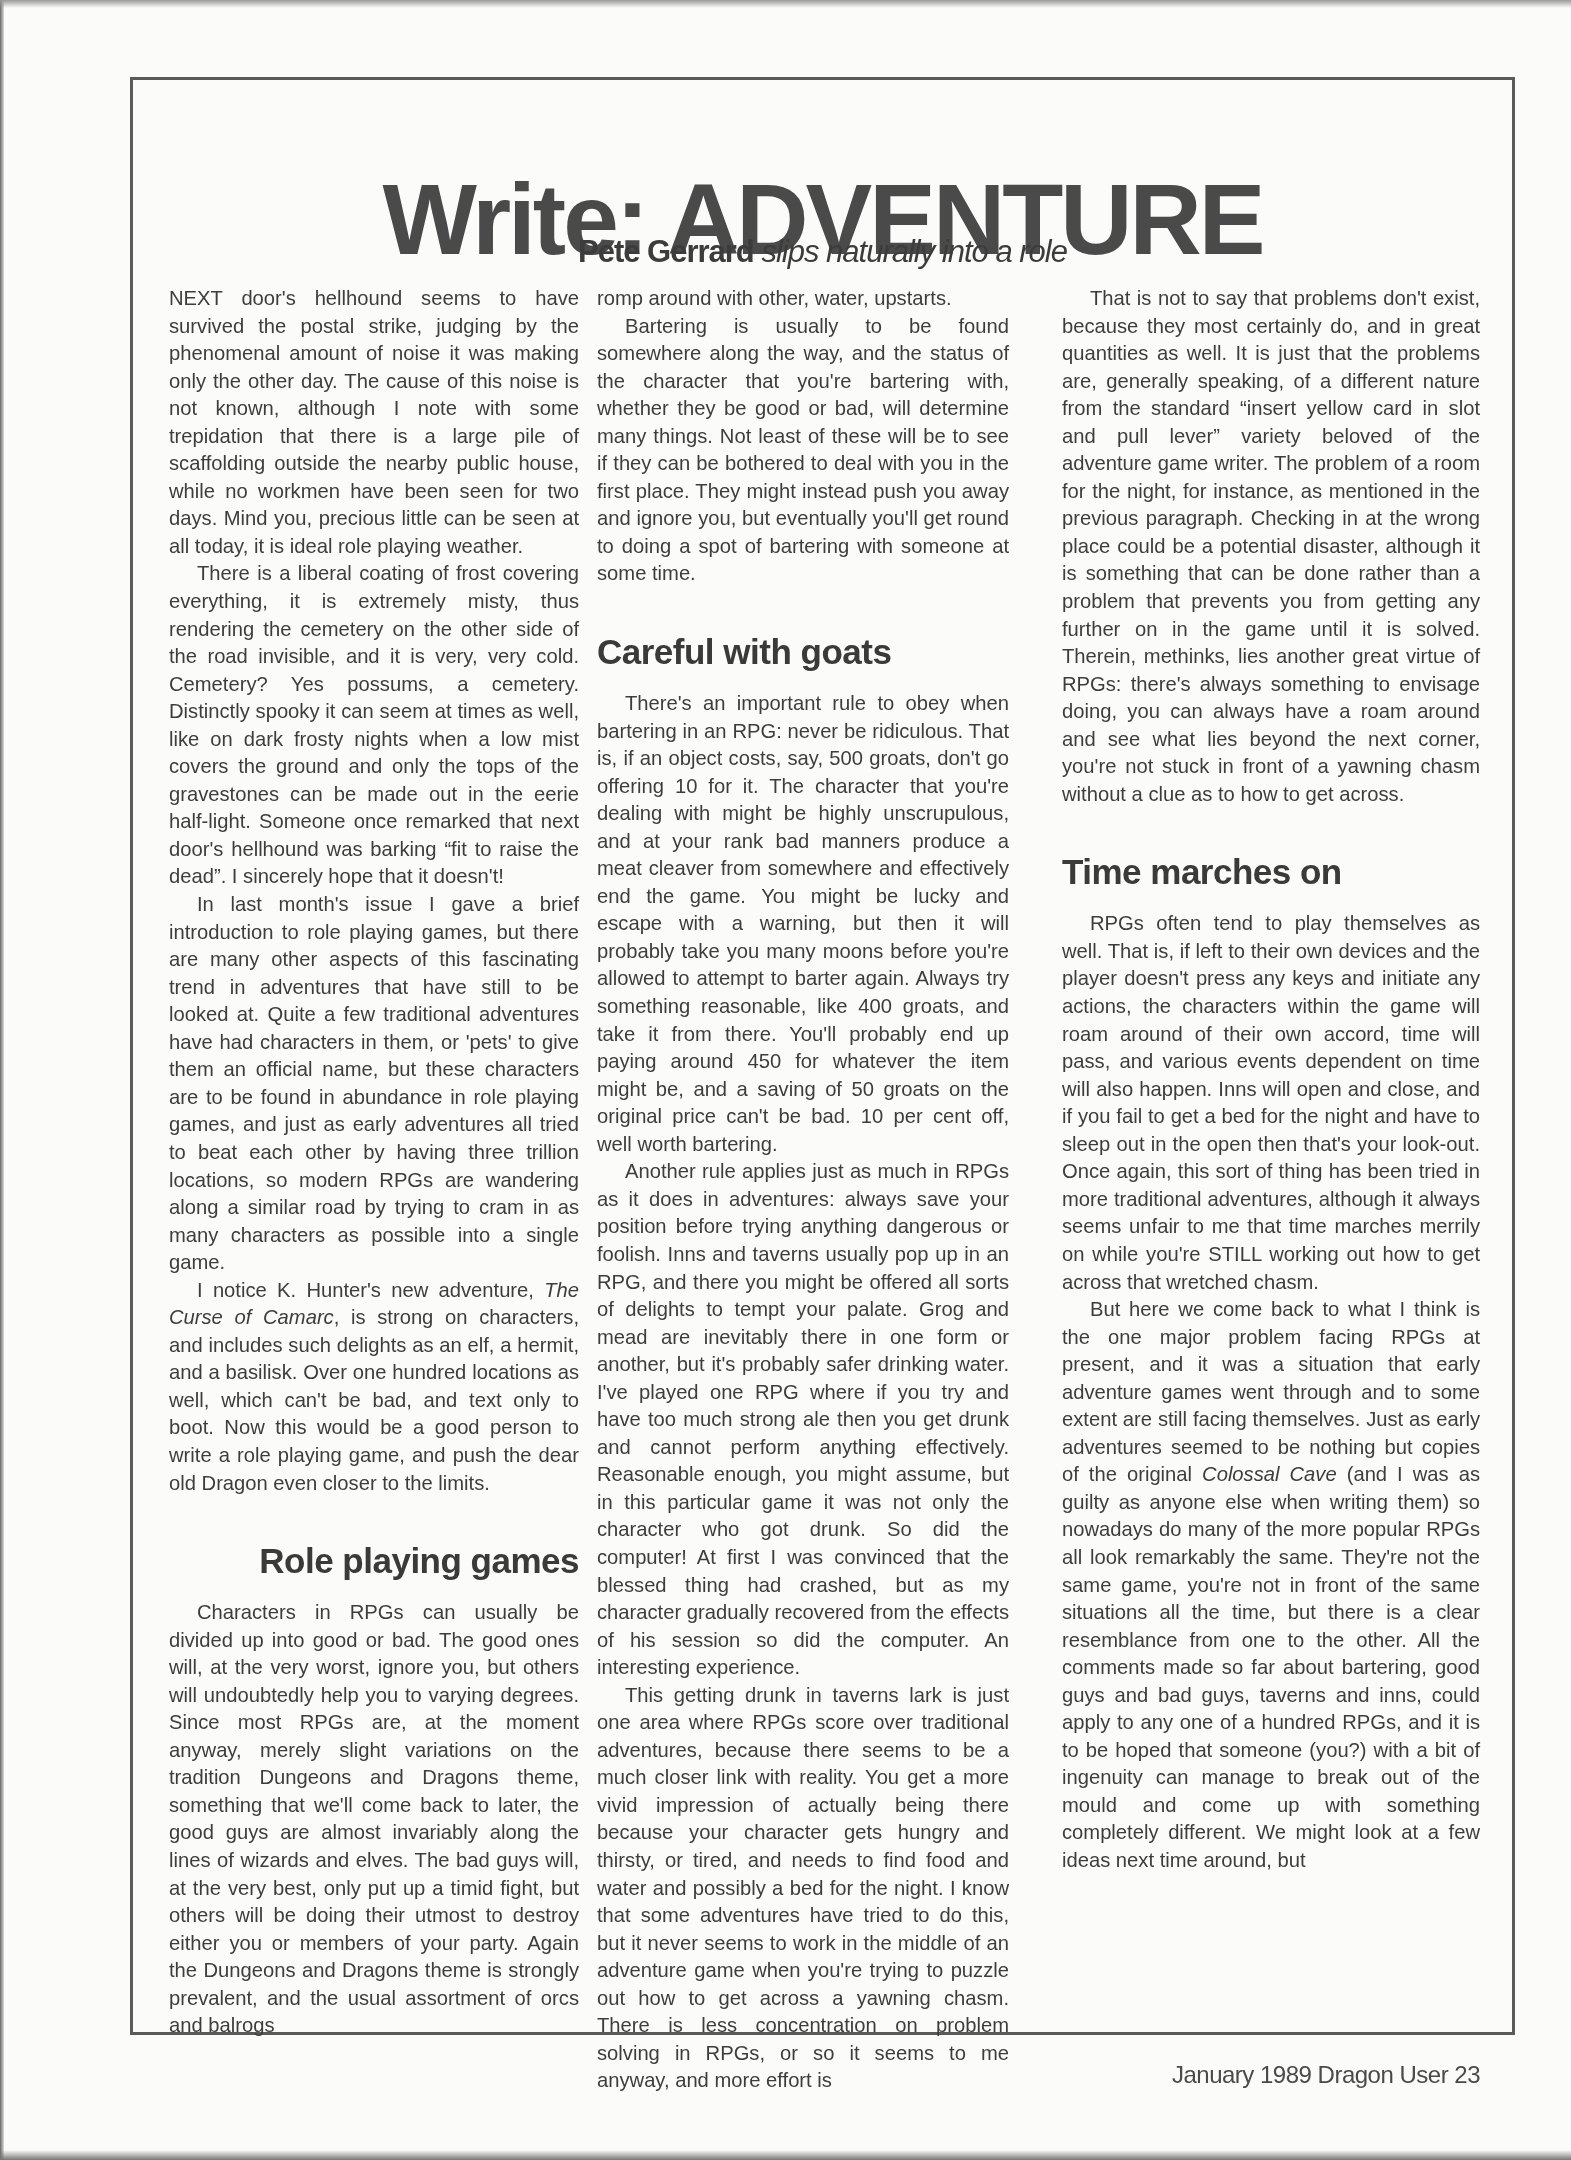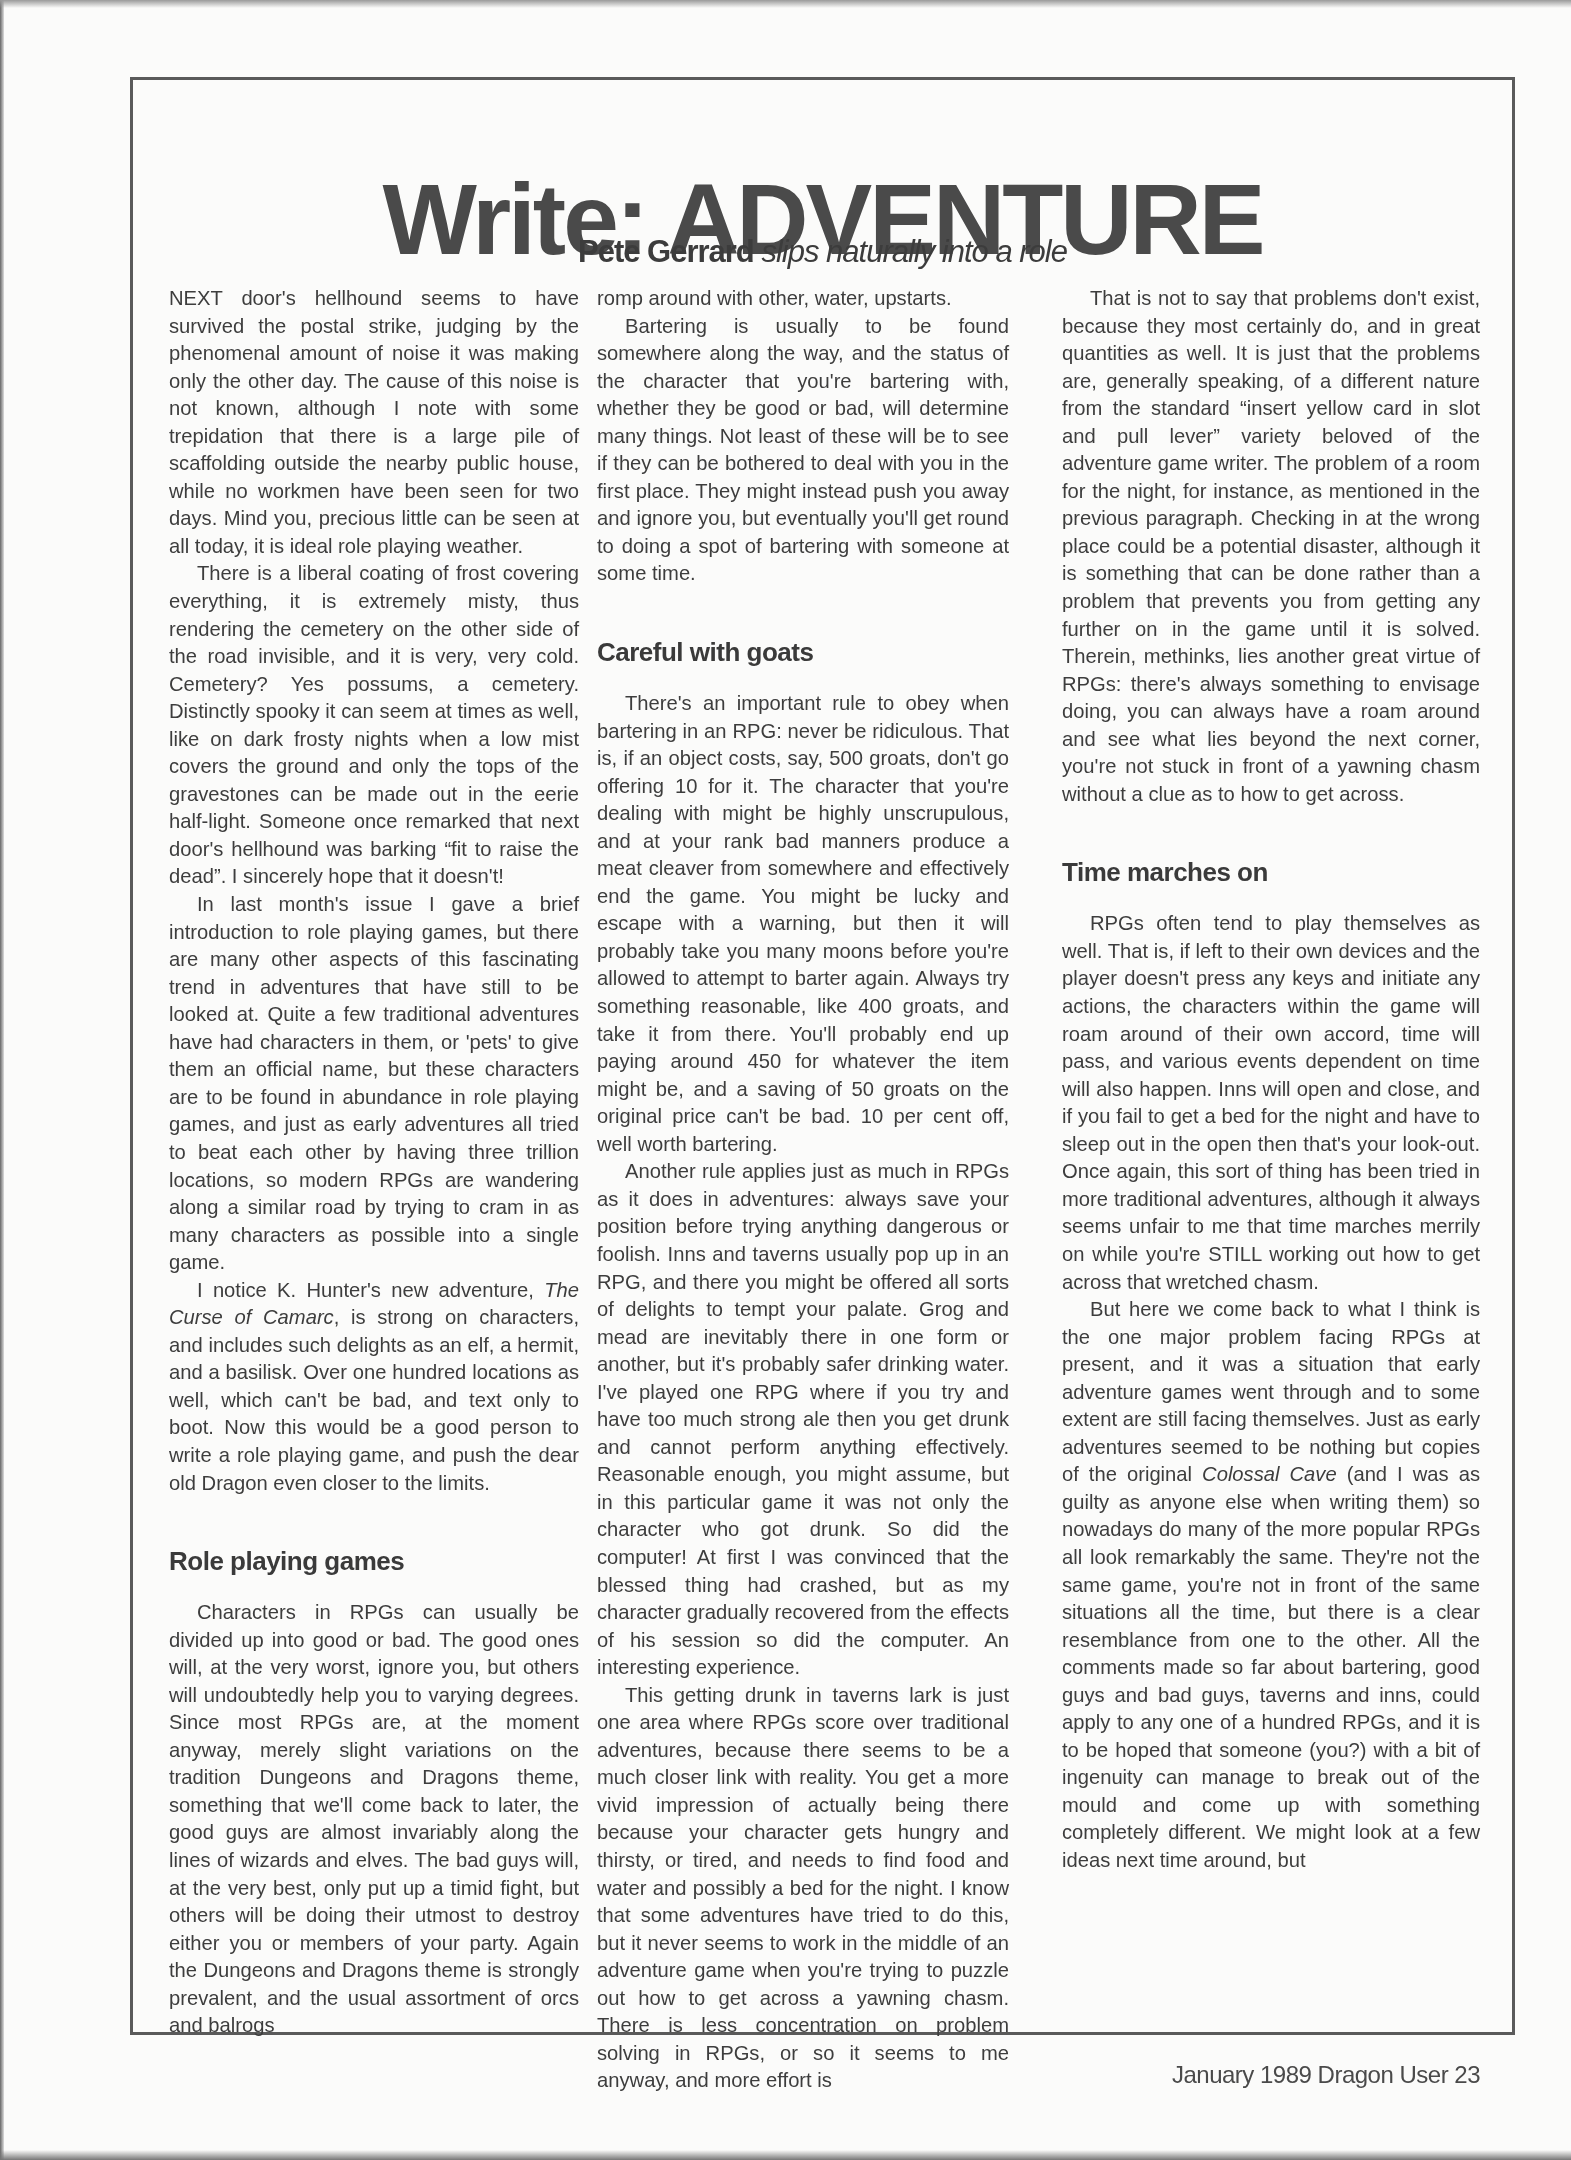--- a/index.html
+++ b/index.html
@@ -38,21 +38,21 @@
   .byline b { font-weight:bold; }
   .byline i { font-style:italic; }
   .col {
     position:absolute; top:285px; width:410px;
     font-size:20.2px; line-height:27.55px; text-align:justify;
     color:#3d3d3d;
   }
   .col p { margin:0; text-indent:28px; }
   .col p.first { text-indent:0; }
   .col h2 {
-    margin:0; font-size:26px; line-height:40px; font-weight:bold;
+    margin:0; font-size:35px; line-height:40px; font-weight:bold;
     color:#3a3a3a; letter-spacing:-0.5px; text-align:left;
   }
   .c1 { left:169px; }
   .c2 { left:597px; width:412px; }
   .c3 { left:1062px; width:418px; }
   .footer {
     position:absolute; left:1100px; top:2060px; width:380px; text-align:right;
     font-size:24px; line-height:30px; color:#4a4a4a; letter-spacing:-0.5px;
   }
 </style>
@@ -70,21 +70,21 @@
 <div class="byline">
   <b>Pete Gerrard</b>
   <i>slips naturally into a role</i>
 </div>
 
 <div class="col c1">
     <p class="first">NEXT door's hellhound seems to have survived the postal strike, judging by the phenomenal amount of noise it was making only the other day. The cause of this noise is not known, although I note with some trepidation that there is a large pile of scaffolding outside the nearby public house, while no workmen have been seen for two days. Mind you, precious little can be seen at all today, it is ideal role playing weather.</p>
     <p>There is a liberal coating of frost covering everything, it is extremely misty, thus rendering the cemetery on the other side of the road invisible, and it is very, very cold. Cemetery? Yes possums, a cemetery. Distinctly spooky it can seem at times as well, like on dark frosty nights when a low mist covers the ground and only the tops of the gravestones can be made out in the eerie half-light. Someone once remarked that next door's hellhound was barking “fit to raise the dead”. I sincerely hope that it doesn't!</p>
     <p>In last month's issue I gave a brief introduction to role playing games, but there are many other aspects of this fascinating trend in adventures that have still to be looked at. Quite a few traditional adventures have had characters in them, or 'pets' to give them an official name, but these characters are to be found in abundance in role playing games, and just as early adventures all tried to beat each other by having three trillion locations, so modern RPGs are wandering along a similar road by trying to cram in as many characters as possible into a single game.</p>
     <p><span>I notice K. Hunter's new adventure, </span><i>The Curse of Camarc</i><span>, is strong on characters, and includes such delights as an elf, a hermit, and a basilisk. Over one hundred locations as well, which can't be bad, and text only to boot. Now this would be a good person to write a role playing game, and push the dear old Dragon even closer to the limits.</span></p>
-    <h2 style="margin-top: 44px; margin-bottom: 18px;">Role playing games</h2>
+    <h2 style="margin-top: 44px; margin-bottom: 18px; text-align: right;">Role playing games</h2>
     <p>Characters in RPGs can usually be divided up into good or bad. The good ones will, at the very worst, ignore you, but others will undoubtedly help you to varying degrees. Since most RPGs are, at the moment anyway, merely slight variations on the tradition Dungeons and Dragons theme, something that we'll come back to later, the good guys are almost invariably along the lines of wizards and elves. The bad guys will, at the very best, only put up a timid fight, but others will be doing their utmost to destroy either you or members of your party. Again the Dungeons and Dragons theme is strongly prevalent, and the usual assortment of orcs and balrogs</p>
   </div>
 <div class="col c2">
     <p class="first">romp around with other, water, upstarts.</p>
     <p>Bartering is usually to be found somewhere along the way, and the status of the character that you're bartering with, whether they be good or bad, will determine many things. Not least of these will be to see if they can be bothered to deal with you in the first place. They might instead push you away and ignore you, but eventually you'll get round to doing a spot of bartering with someone at some time.</p>
     <h2 style="margin-top: 44px; margin-bottom: 18px;">Careful with goats</h2>
     <p>There's an important rule to obey when bartering in an RPG: never be ridiculous. That is, if an object costs, say, 500 groats, don't go offering 10 for it. The character that you're dealing with might be highly unscrupulous, and at your rank bad manners produce a meat cleaver from somewhere and effectively end the game. You might be lucky and escape with a warning, but then it will probably take you many moons before you're allowed to attempt to barter again. Always try something reasonable, like 400 groats, and take it from there. You'll probably end up paying around 450 for whatever the item might be, and a saving of 50 groats on the original price can't be bad. 10 per cent off, well worth bartering.</p>
     <p>Another rule applies just as much in RPGs as it does in adventures: always save your position before trying anything dangerous or foolish. Inns and taverns usually pop up in an RPG, and there you might be offered all sorts of delights to tempt your palate. Grog and mead are inevitably there in one form or another, but it's probably safer drinking water. I've played one RPG where if you try and have too much strong ale then you get drunk and cannot perform anything effectively. Reasonable enough, you might assume, but in this particular game it was not only the character who got drunk. So did the computer! At first I was convinced that the blessed thing had crashed, but as my character gradually recovered from the effects of his session so did the computer. An interesting experience.</p>
     <p>This getting drunk in taverns lark is just one area where RPGs score over traditional adventures, because there seems to be a much closer link with reality. You get a more vivid impression of actually being there because your character gets hungry and thirsty, or tired, and needs to find food and water and possibly a bed for the night. I know that some adventures have tried to do this, but it never seems to work in the middle of an adventure game when you're trying to puzzle out how to get across a yawning chasm. There is less concentration on problem solving in RPGs, or so it seems to me anyway, and more effort is</p>
   </div>

